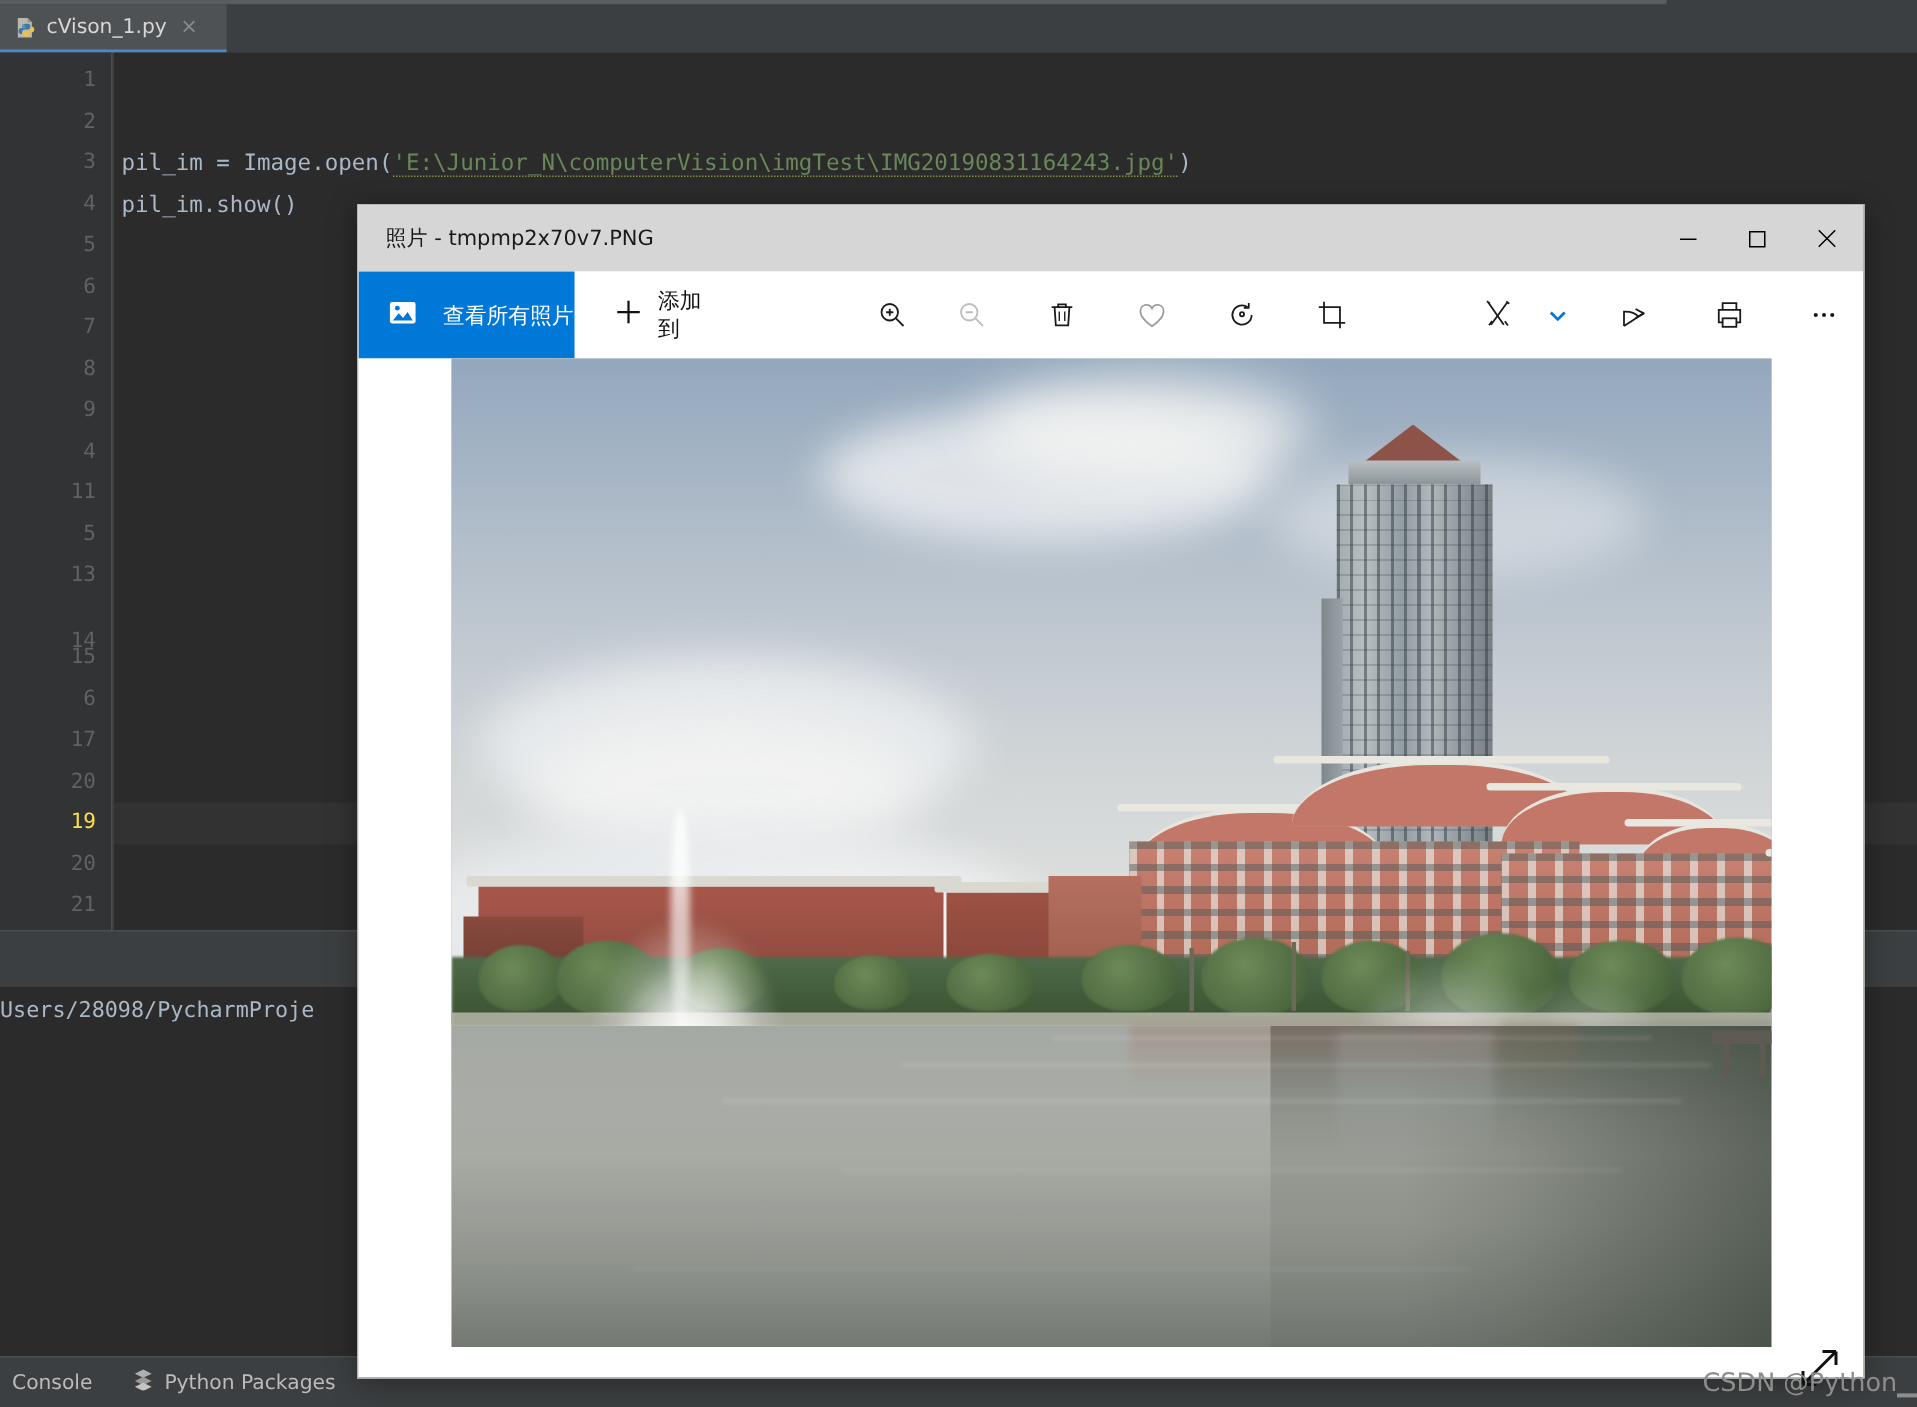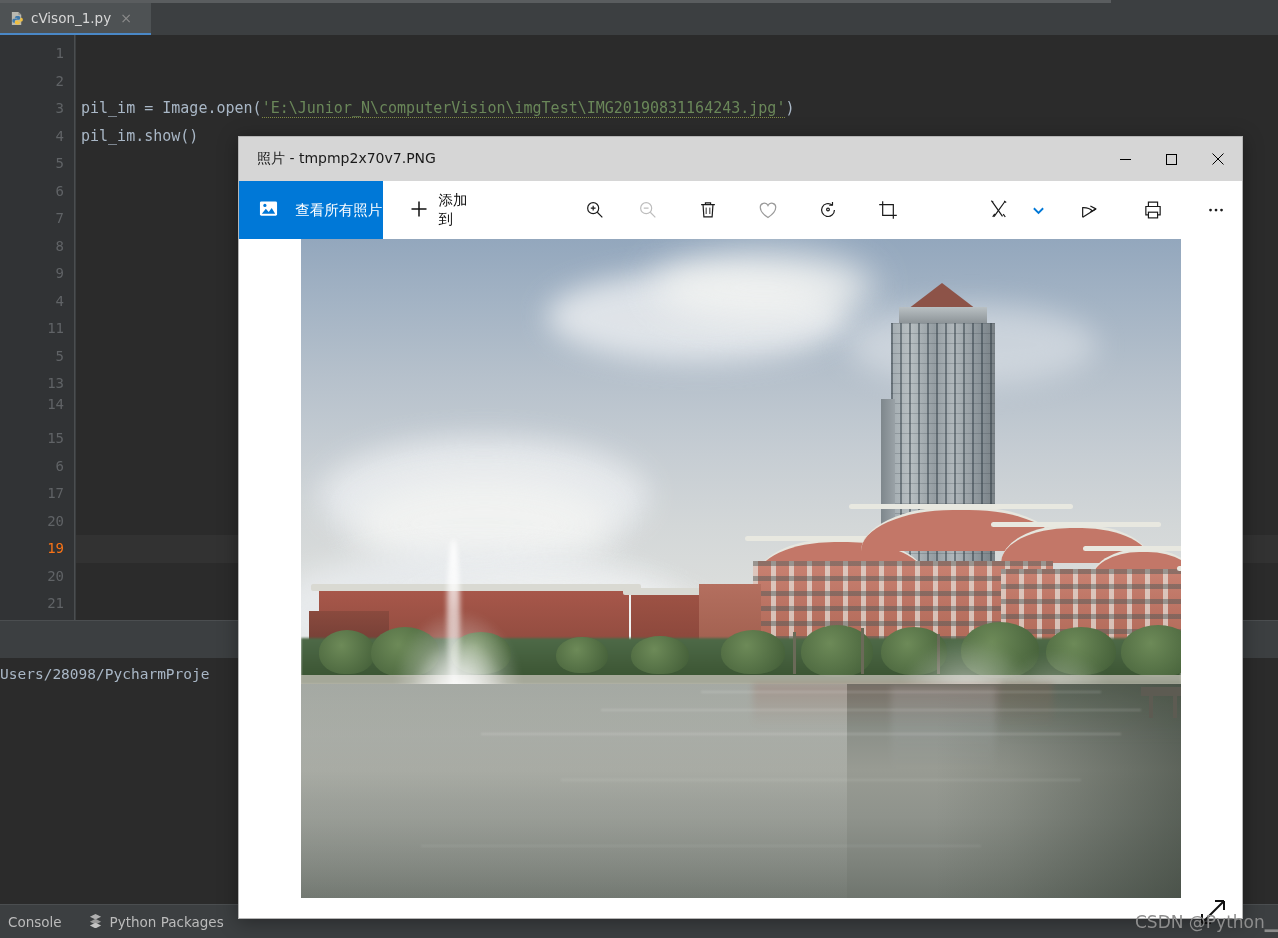--- a/index.html
+++ b/index.html
@@ -74,21 +74,21 @@
     position: absolute;
     right: 10px;
     width: 60px;
     text-align: right;
     font-family: "DejaVu Sans Mono", "Liberation Mono", monospace;
     font-size: 14px;
     color: #606366;
     height: 27.5px;
     line-height: 27.5px;
   }
-  .lineno.current { color: #f97316; }
+  .lineno.current { color: #fde047; }
 
   #editor {
     position: absolute;
     left: 76px; top: 35px; right: 0; bottom: 318px;
     background: #2b2b2b;
     overflow: hidden;
   }
   .code-line {
     position: absolute;
     left: 5px;
@@ -461,21 +461,21 @@
       <div class="lineno" style="top: 87.5px;">4</div>
       <div class="lineno" style="top: 115px;">5</div>
       <div class="lineno" style="top: 142.5px;">6</div>
       <div class="lineno" style="top: 170px;">7</div>
       <div class="lineno" style="top: 197.5px;">8</div>
       <div class="lineno" style="top: 225px;">9</div>
       <div class="lineno" style="top: 252.5px;">4</div>
       <div class="lineno" style="top: 280px;">11</div>
       <div class="lineno" style="top: 307.5px;">5</div>
       <div class="lineno" style="top: 335px;">13</div>
-      <div class="lineno" style="top: 356px;">14</div>
+      <div class="lineno" style="top: 379px;">14</div>
       <div class="lineno" style="top: 390px;">15</div>
       <div class="lineno" style="top: 417.5px;">6</div>
       <div class="lineno" style="top: 445px;">17</div>
       <div class="lineno" style="top: 472.5px;">20</div>
       <div class="lineno current" style="top: 500px;">19</div>
       <div class="lineno" style="top: 527.5px;">20</div>
       <div class="lineno" style="top: 555px;">21</div>
     </div>
 
   <div id="editor">

